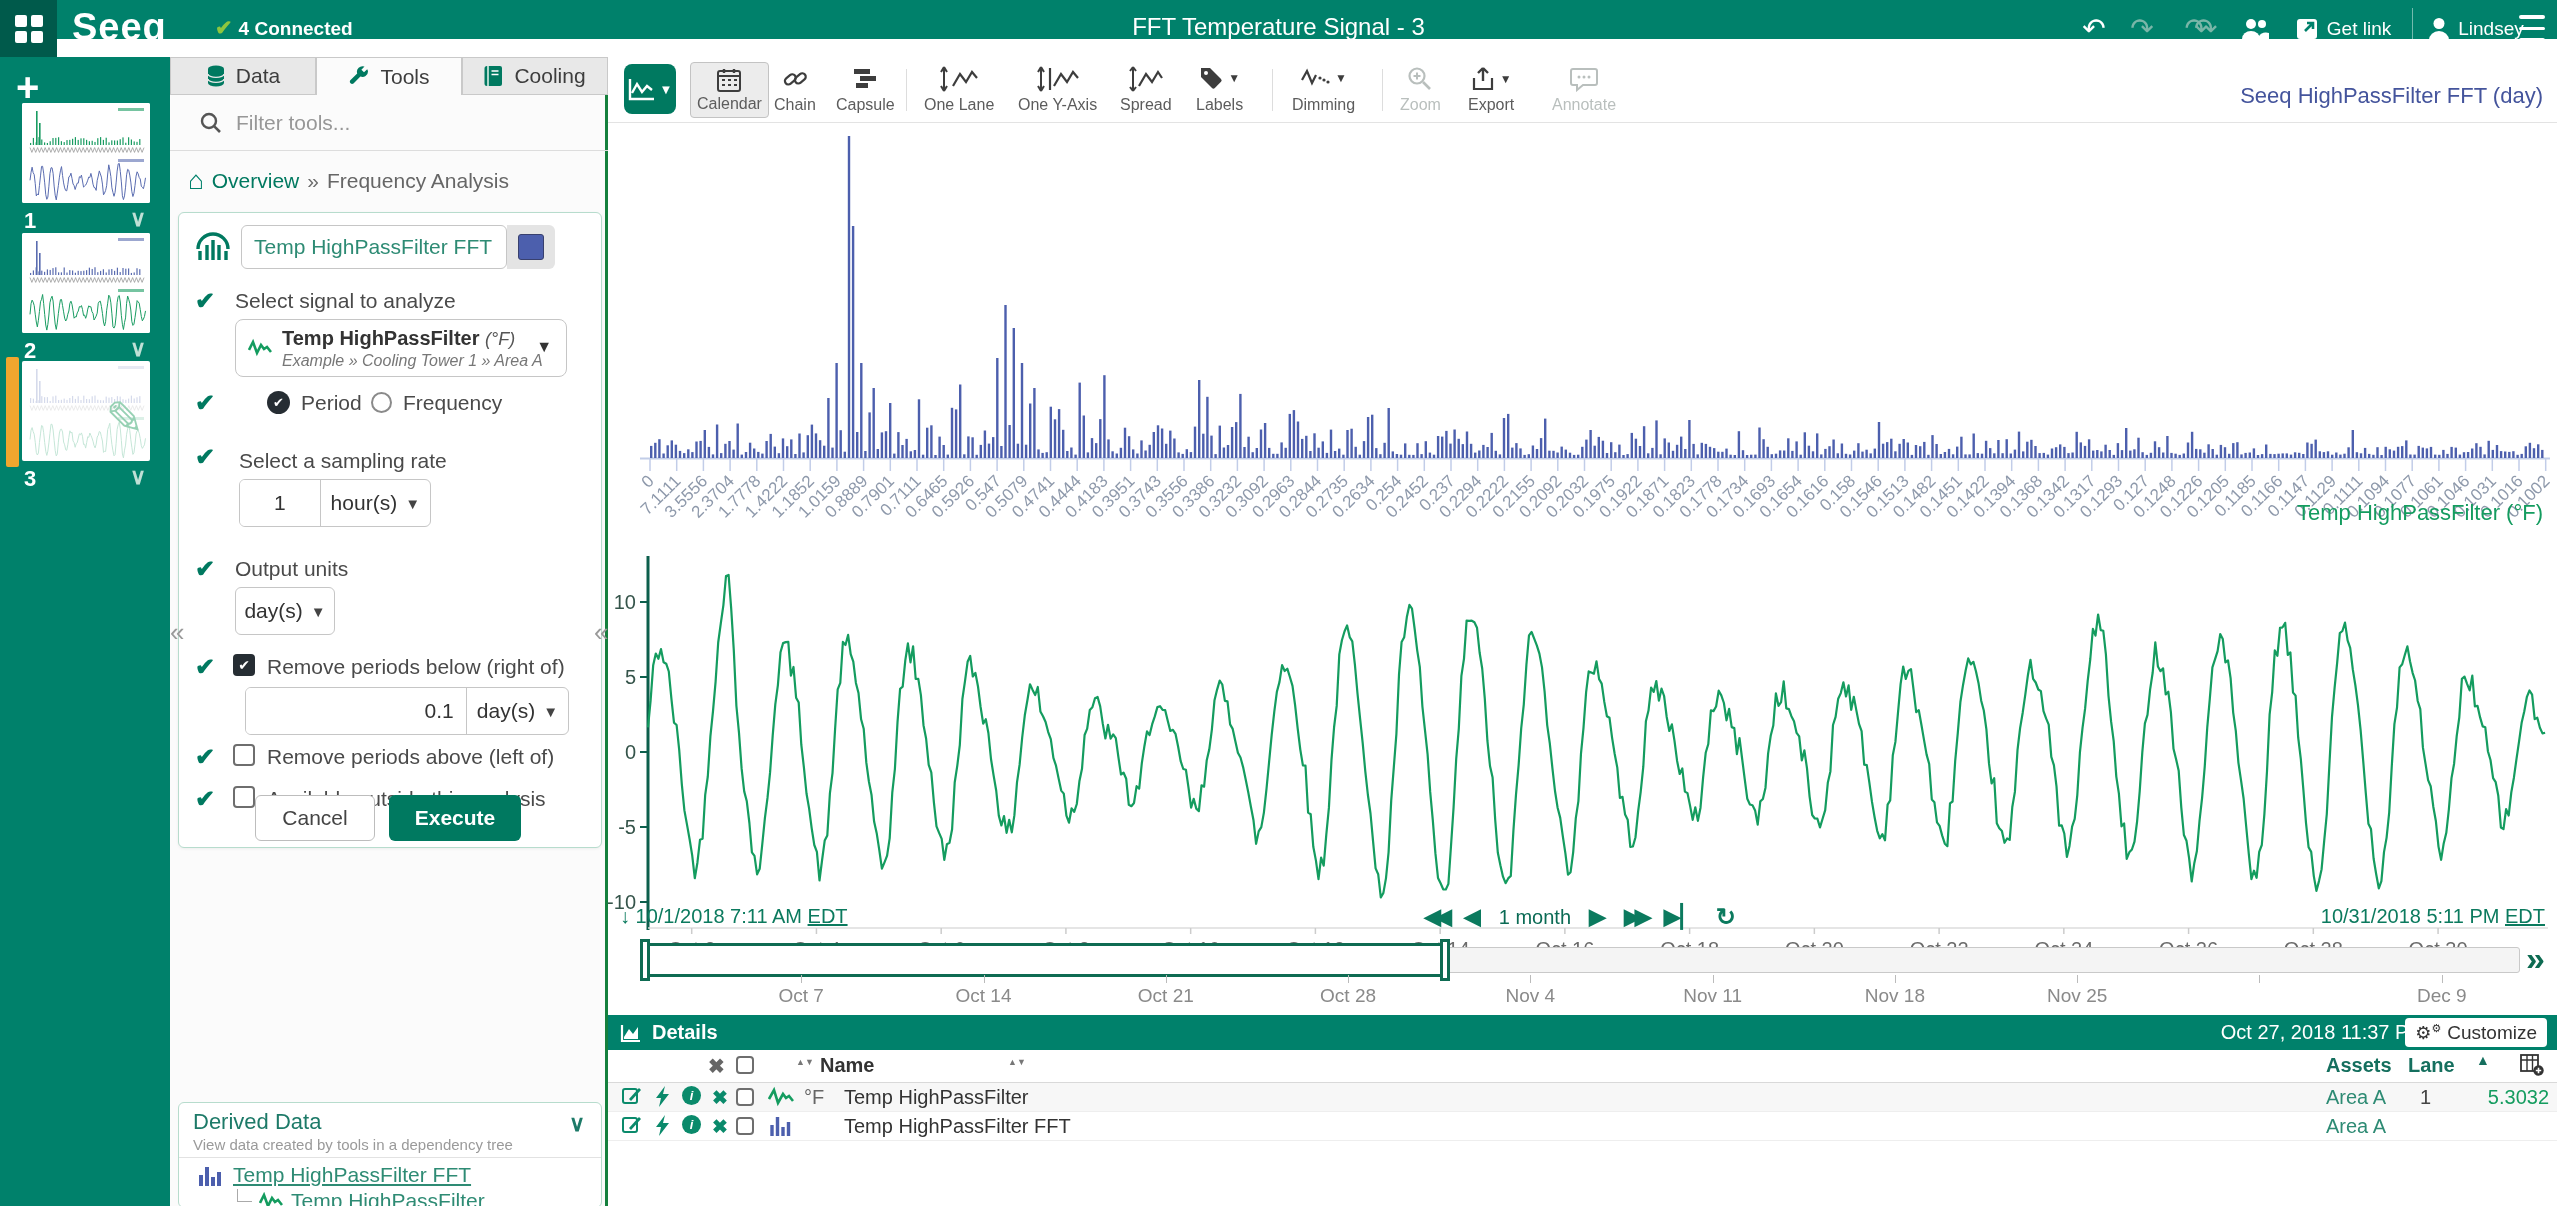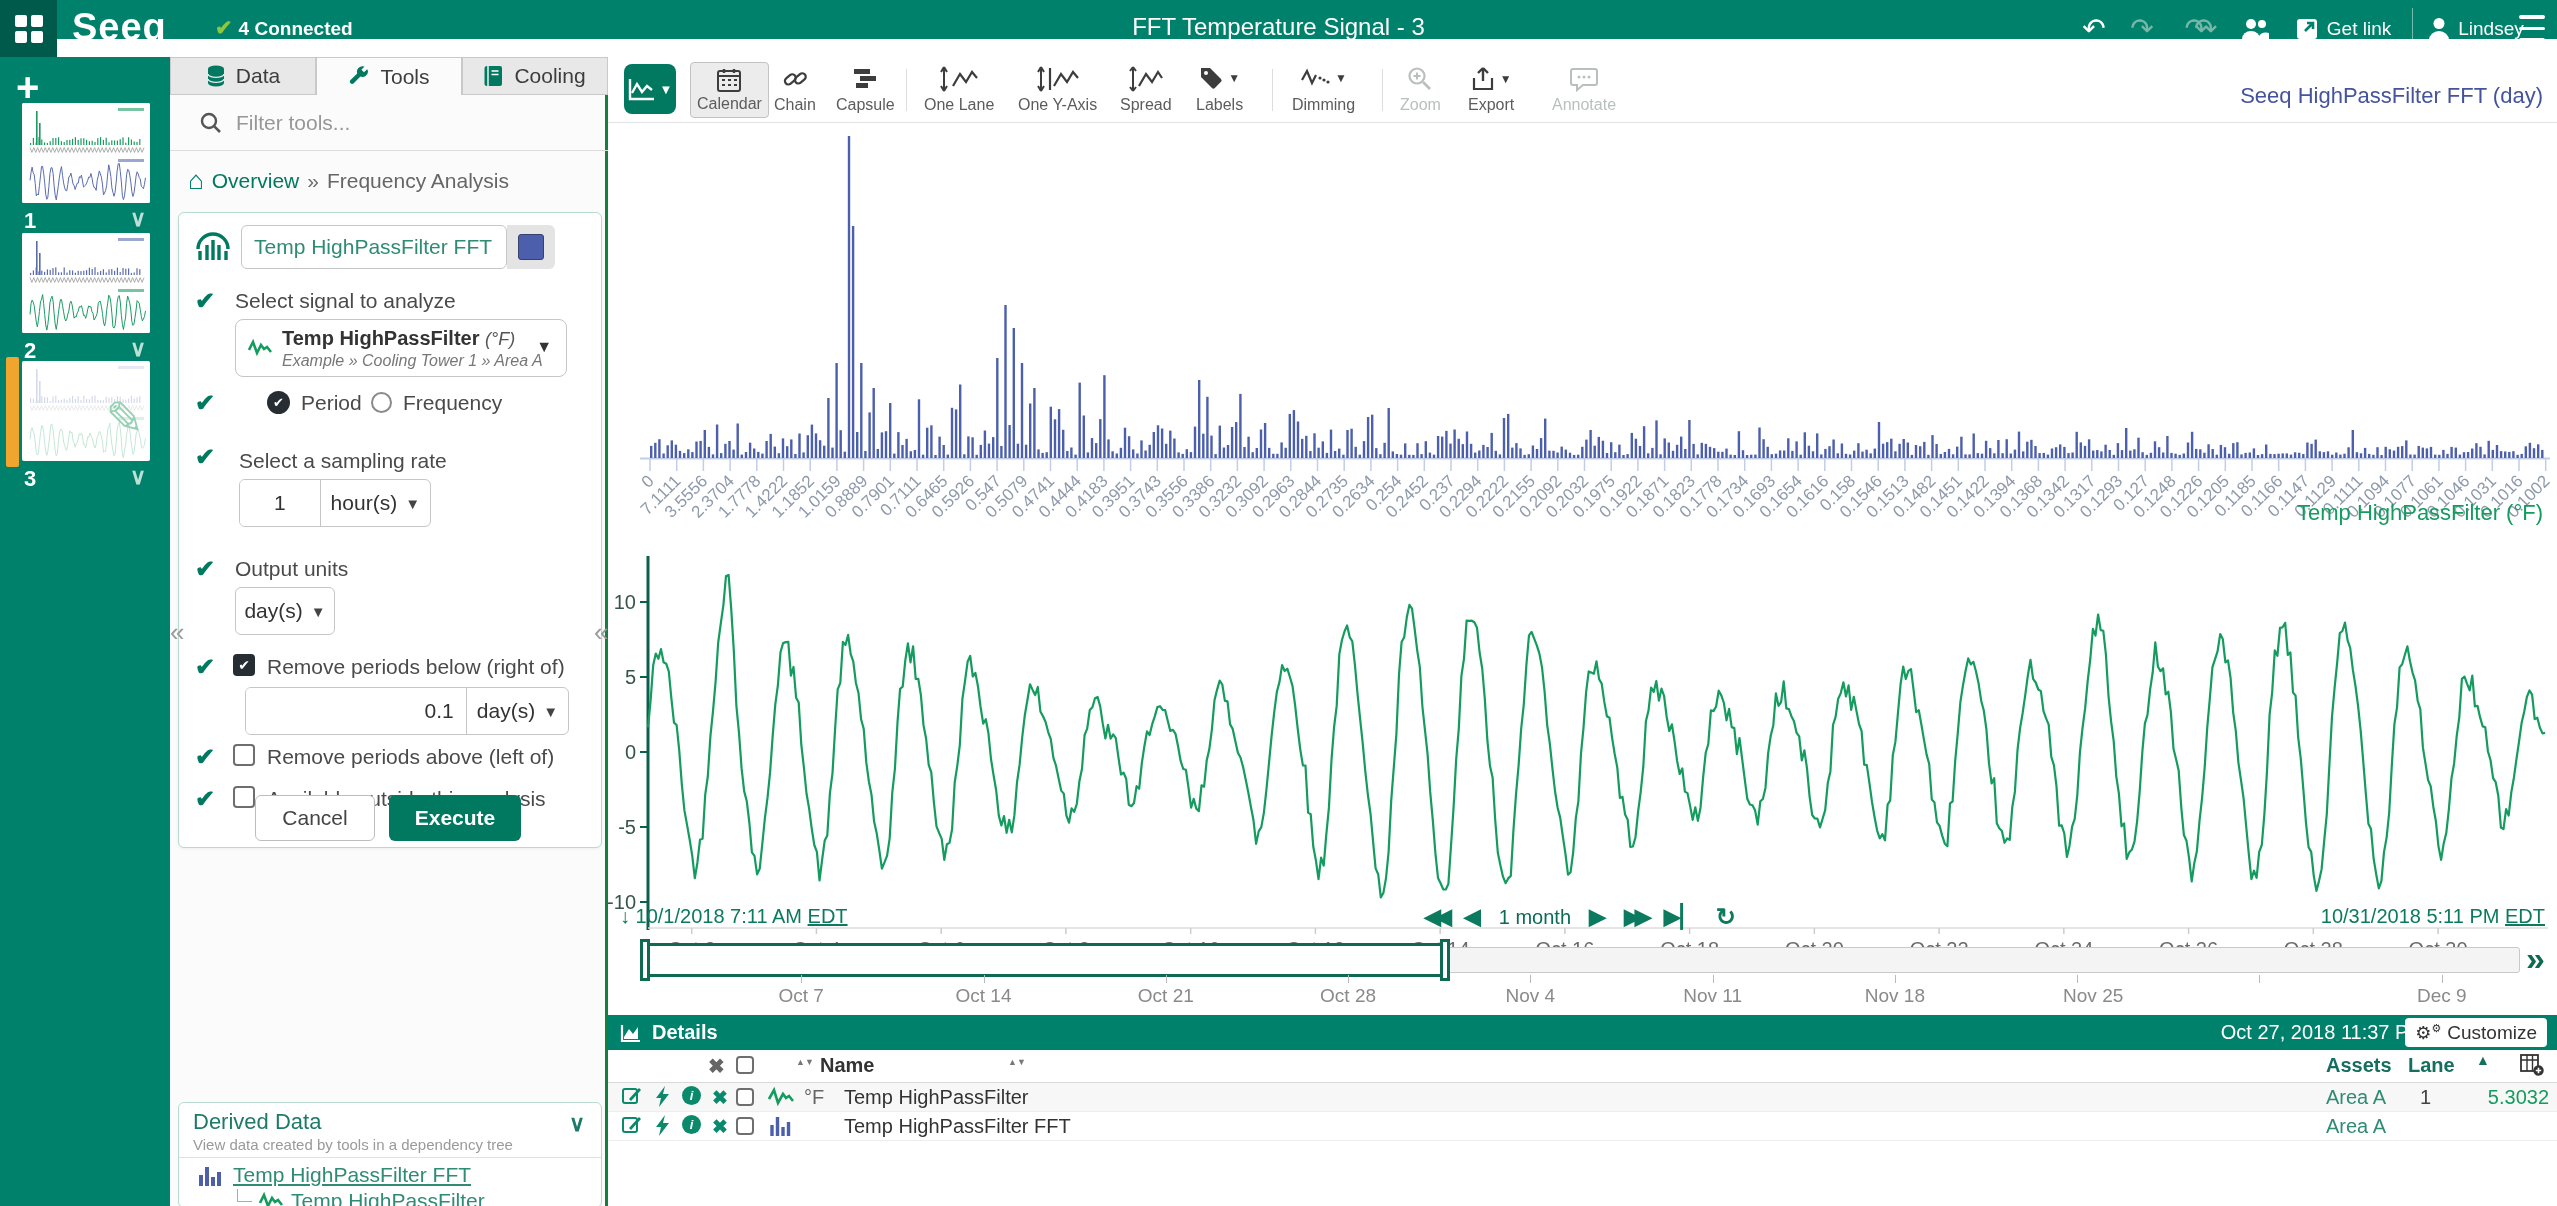--- a/index.html
+++ b/index.html
@@ -1226,21 +1226,21 @@
     <div class="stlabel" style="left: 1165.8px;">Oct 21</div>
     <div class="stick" style="left: 1348.08px;"></div>
     <div class="stlabel" style="left: 1348.08px;">Oct 28</div>
     <div class="stick" style="left: 1530.36px;"></div>
     <div class="stlabel" style="left: 1530.36px;">Nov 4</div>
     <div class="stick" style="left: 1712.64px;"></div>
     <div class="stlabel" style="left: 1712.64px;">Nov 11</div>
     <div class="stick" style="left: 1894.92px;"></div>
     <div class="stlabel" style="left: 1894.92px;">Nov 18</div>
     <div class="stick" style="left: 2077.2px;"></div>
-    <div class="stlabel" style="left: 2077.2px; margin-left: 16px;">Nov 25</div>
+    <div class="stlabel" style="left: 2077.2px;">Nov 25</div>
     <div class="stick" style="left: 2259.48px;"></div>
     <div class="stlabel" style="left: 2259.48px; margin-top: 32px;">Dec 2</div>
     <div class="stick" style="left: 2441.76px;"></div>
     <div class="stlabel" style="left: 2441.76px;">Dec 9</div>
   </div>
 <span class="autoupd">»</span>
 
 <div class="rdate" style="left:620px"><b style="color:#0b7a5e">↑</b> <span>10/1/2018</span></div>
 <div class="rdate" style="left:1582px;transform:translateX(-50%)">2.4 months</div>
 <div class="rdate" style="right:12px">12/12/2018</div>

